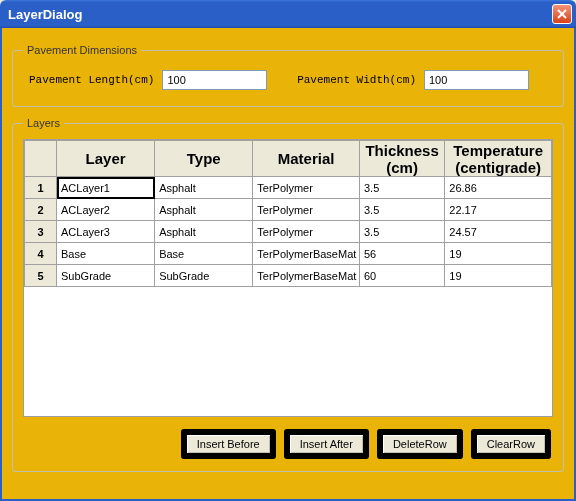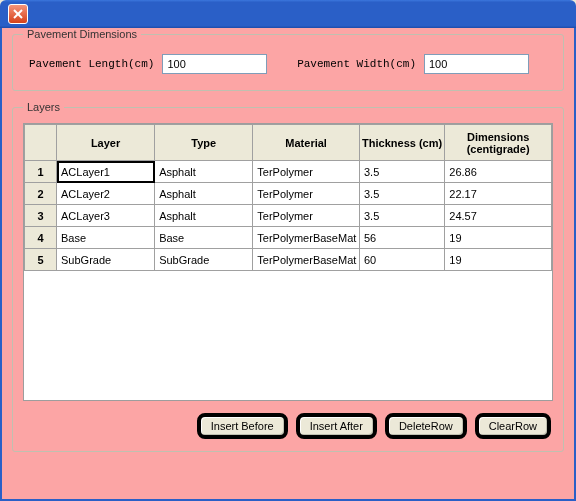--- a/index.html
+++ b/index.html
@@ -29,23 +29,23 @@
     background: linear-gradient(to bottom, #f5947a, #d6411a);
     border: 1px solid #fff;
     border-radius: 3px;
     display: flex; align-items: center; justify-content: center;
     color: #fff; font-weight: bold; cursor: pointer;
   }
   .close-btn svg { width: 10px; height: 10px; }
   .content {
     border: 2px solid #2a5fc7;
     border-top: none;
-    background: #fca5a5;
+    background: #eab308;
     height: 473px;
-    padding: 0 10px;
+    padding: 16px 10px;
   }
   fieldset {
     border: 1px solid #c0c0b0;
     border-radius: 3px;
     padding: 10px 10px 12px 10px;
     margin: 0 0 10px 0;
   }
   legend {
     font-size: 11px;
     color: #333;
@@ -84,21 +84,21 @@
     padding: 0;
     background: #fff;
     text-align: left;
     vertical-align: middle;
   }
   table.grid th {
     background: #ece9d8;
     font-weight: bold;
     text-align: center;
     height: 36px;
-    font-size: 11px;
+    font-size: 15px;
   }
   table.grid th.row-hdr, table.grid td.row-hdr {
     background: #ece9d8;
     text-align: center;
     font-weight: bold;
     width: 30px;
   }
   table.grid td { height: 22px; }
   table.grid td .cell {
     padding: 3px 4px;
@@ -119,40 +119,41 @@
     padding: 12px 2px 2px 2px;
   }
   .center-row {
     display: flex;
     justify-content: center;
     gap: 12px;
     padding: 10px 0 0 0;
   }
   button.win {
     background: #ece9d8;
-    border: 4px solid #000000;
-    border-radius: 8px;
+    border: 6px solid #000000;
+    border-radius: 3px;
     box-shadow: inset 1px 1px 0 #fff, inset -1px -1px 0 #c0c0b0;
     padding: 3px 10px;
     font-size: 11px;
     font-family: inherit;
     min-width: 70px;
     cursor: pointer;
   }
   col.c-row { width: 30px; }
   col.c-layer { width: 92px; }
   col.c-type { width: 92px; }
   col.c-mat { width: 100px; }
   col.c-thick { width: 80px; }
   col.c-temp { width: 100px; }
 </style>
 </head>
 <body>
 
 <div class="titlebar">
+  <span class="title">LayerDialog</span>
   <div class="close-btn">
     <svg viewBox="0 0 10 10">
       <line x1="1" y1="1" x2="9" y2="9" stroke="#fff" stroke-width="2"></line>
       <line x1="9" y1="1" x2="1" y2="9" stroke="#fff" stroke-width="2"></line>
     </svg>
   </div>
 </div>
 
 <div class="content">
 
@@ -181,21 +182,21 @@
             <col class="c-thick">
             <col class="c-temp">
         </colgroup>
         <thead>
           <tr>
             <th class="row-hdr"></th>
             <th>Layer</th>
             <th>Type</th>
             <th>Material</th>
             <th>Thickness (cm)</th>
-            <th>Dimensions (centigrade)</th>
+            <th>Temperature (centigrade)</th>
           </tr>
         </thead>
         <tbody id="grid-body">
             <tr>
               <td class="row-hdr">1</td>
               <td class="selected">
                 <div class="cell">ACLayer1</div>
               </td>
               <td>
                 <div class="cell">Asphalt</div>

